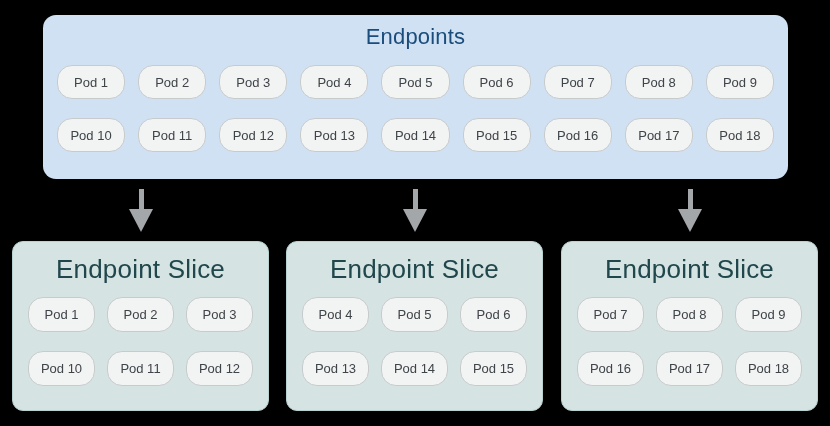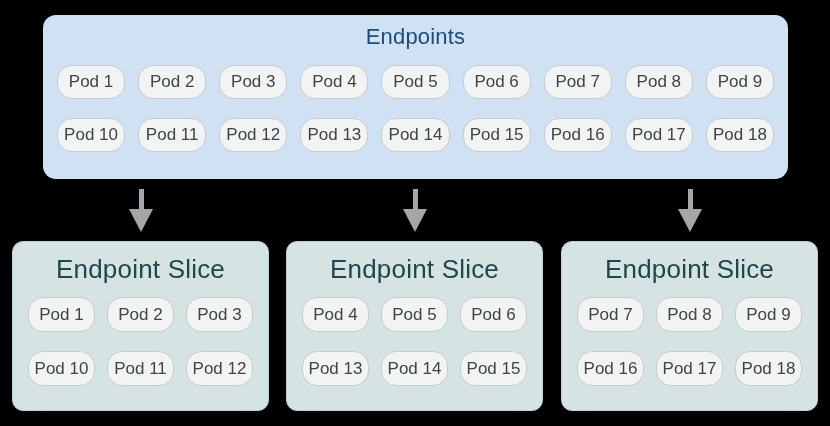--- a/index.html
+++ b/index.html
@@ -40,21 +40,21 @@
   
   .pod {
     height: 34px;
     box-sizing: border-box;
     background: #f2f3f3;
     border: 1px solid #c8cbcc;
     border-radius: 15px;
     display: flex;
     align-items: center;
     justify-content: center;
-    font-size: 17px;
+    font-size: 13px;
     color: #3f4448;
     white-space: nowrap;
   }
 
   
   .arrow {
     position: absolute;
     top: 189px;
     width: 24px; height: 43px;
     display: flex;

